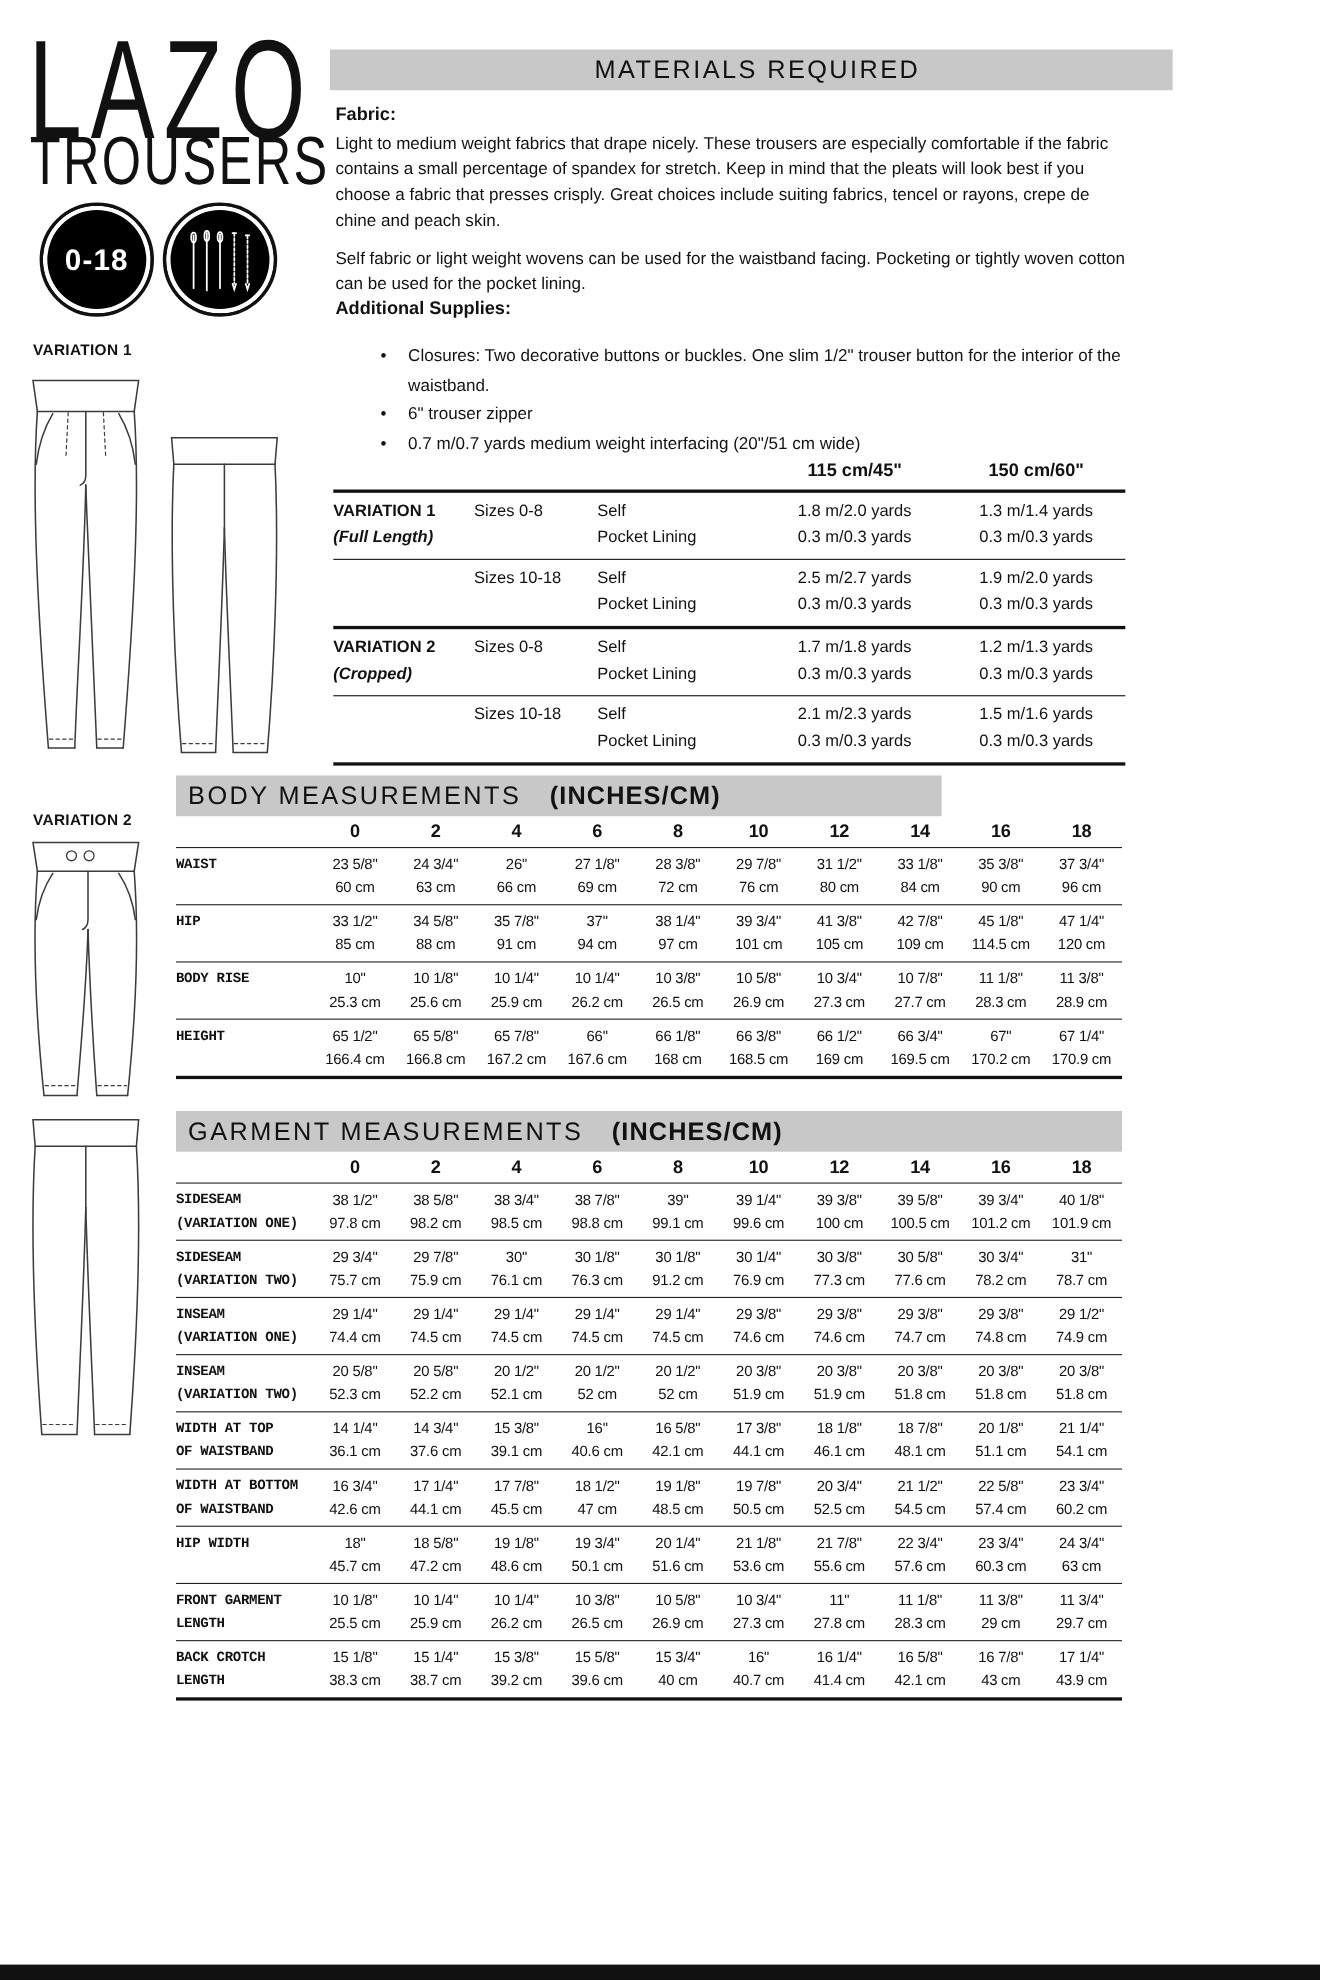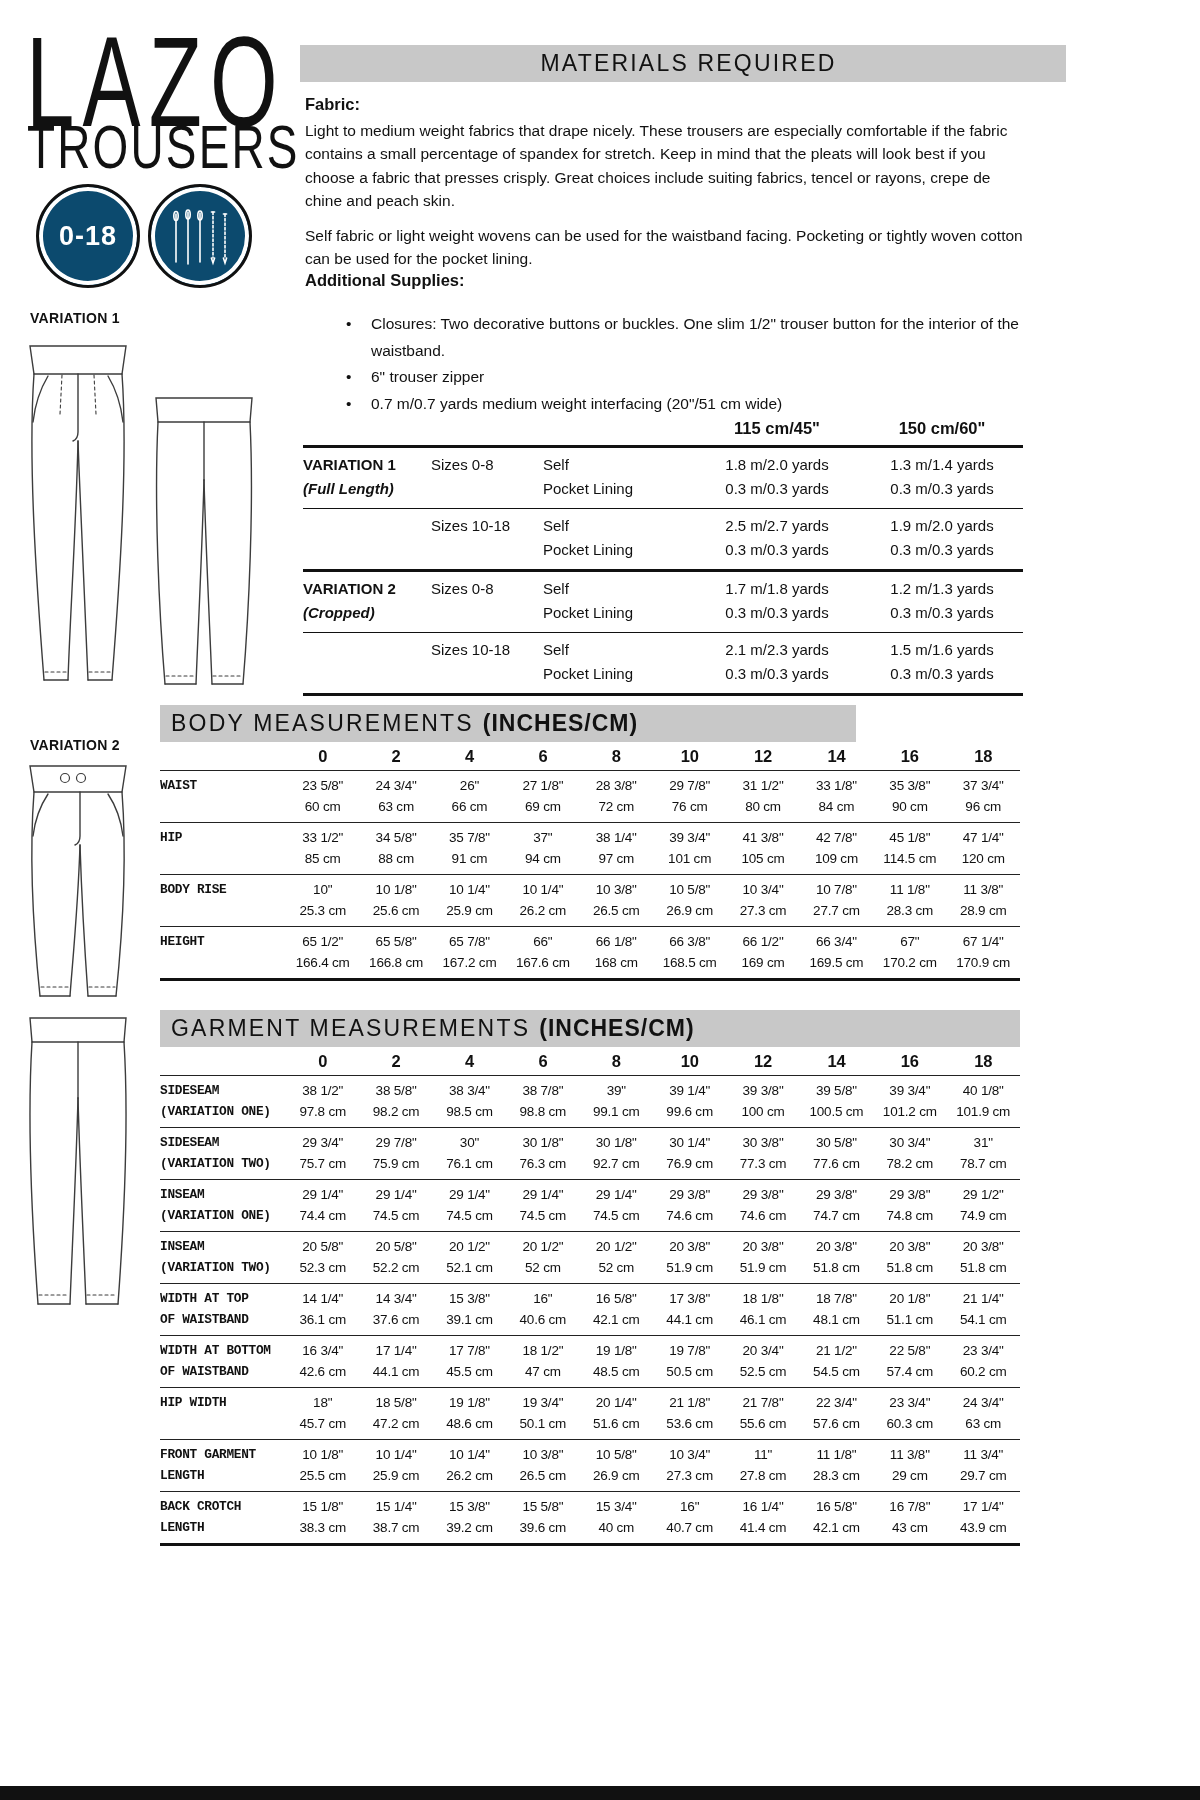--- a/index.html
+++ b/index.html
@@ -11,21 +11,21 @@
   .logo-lazo {
     position:absolute; left:26px; top:18px; font-size:128px; line-height:1;
     letter-spacing:12px; transform:scaleX(0.68); transform-origin:0 0; white-space:nowrap;
   }
   .logo-trousers {
     position:absolute; left:27px; top:116px; font-size:62px; line-height:1;
     letter-spacing:3px; transform:scaleX(0.74); transform-origin:0 0; white-space:nowrap;
   }
   .badge {
     position:absolute; width:98px; height:98px; border-radius:50%;
-    background:#0c4a6e; border:3px solid #111; box-shadow:inset 0 0 0 4px #fff;
+    background:#000000; border:3px solid #111; box-shadow:inset 0 0 0 4px #fff;
     display:flex; align-items:center; justify-content:center;
   }
   .badge-sizes { left:36px; top:184px; }
   .badge-needles { left:148px; top:184px; }
   .badge-sizes .txt { color:#fff; font-size:27px; font-weight:bold; letter-spacing:1px; }
   
   .var-label { position:absolute; font-size:14px; font-weight:bold; letter-spacing:0.3px; }
   #var1-label { left:30px; top:310px; }
   #var2-label { left:30px; top:737px; }
   .illus { position:absolute; }
@@ -34,21 +34,21 @@
   .illus svg .btn { fill:none; stroke:#3c3c3c; stroke-width:1.2; }
   
   .bar {
     position:absolute; height:37px; background:var(--bar-gray,#c8c8c8);
     display:flex; align-items:center; padding-left:11px; box-sizing:border-box;
   }
   #materials-bar { left:300px; top:45px;  width:766px;justify-content:center; }
   #body-bar      { left:160px; top:705px; width:696px; }
   #garment-bar   { left:160px; top:1010px; width:860px; }
   .bar .t1 { font-size:23px; letter-spacing:2.2px; white-space:pre; }
-  .bar .t2 { font-size:23px; font-weight:bold; letter-spacing:1px; margin-left:9px; }
+  .bar .t2 { font-size:23px; font-weight:bold; letter-spacing:1px; margin-left:26px; }
   
   .rcol { position:absolute; left:305px; width:718px; }
   #fabric-heading   { top:95px;  font-size:16.5px; font-weight:bold; }
   #fabric-p1        { top:119px; font-size:15.5px; line-height:1.5; }
   #fabric-p2        { top:224px; font-size:15.5px; line-height:1.5; }
   #supplies-heading { top:271px; font-size:16.5px; font-weight:bold; }
   #supplies-list    { top:311px; left:340px; width:683px; font-size:15.5px; }
   #supplies-list ul { margin:0; padding:0; list-style:none; }
   #supplies-list li { position:relative; padding-left:31px; line-height:1.72; }
   #supplies-list li::before { content:"\2022"; position:absolute; left:6px; }
@@ -574,21 +574,21 @@
         <div class="mt-cell">
           <div>30"</div>
           <div>76.1 cm</div>
         </div>
         <div class="mt-cell">
           <div>30 1/8"</div>
           <div>76.3 cm</div>
         </div>
         <div class="mt-cell">
           <div>30 1/8"</div>
-          <div>92.7 cm</div>
+          <div>91.2 cm</div>
         </div>
         <div class="mt-cell">
           <div>30 1/4"</div>
           <div>76.9 cm</div>
         </div>
         <div class="mt-cell">
           <div>30 3/8"</div>
           <div>77.3 cm</div>
         </div>
         <div class="mt-cell">

